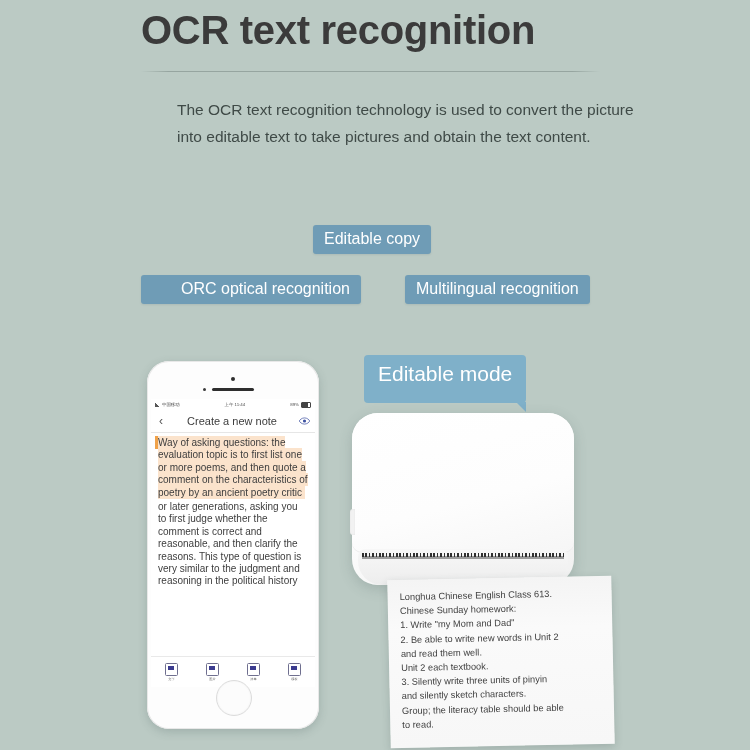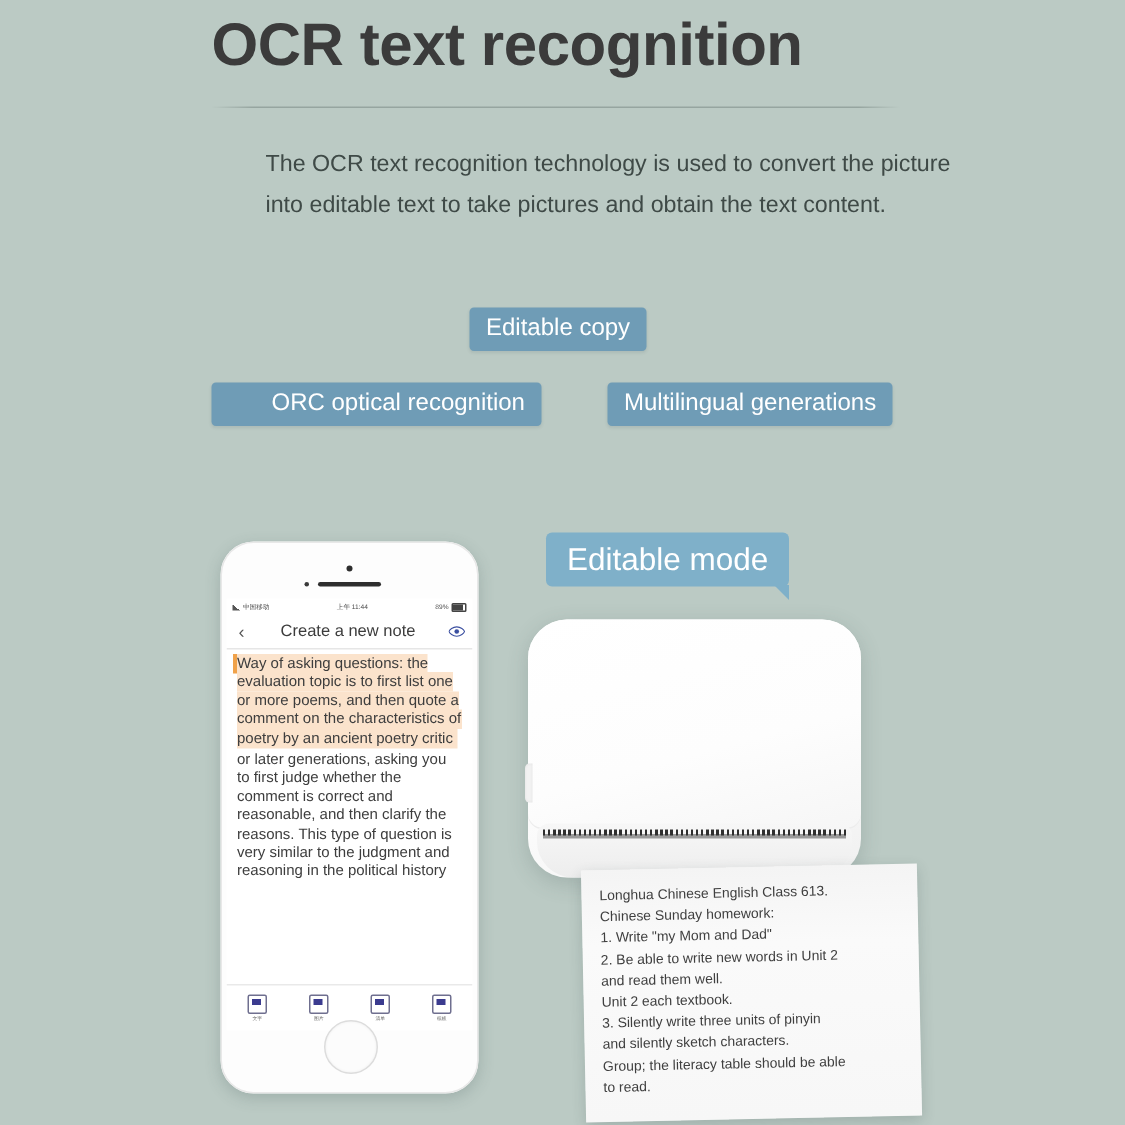--- a/index.html
+++ b/index.html
@@ -29,32 +29,33 @@
 
   
   .tag{
     position:absolute;
     background:#6f9cb6;color:#ffffff;
     border-radius:3px;
     font-size:16px;
     padding:5px 11px 6px 11px;
     white-space:nowrap;
     box-shadow:0 1px 2px rgba(60,80,90,.12);
+    margin-top:20px;
   }
   .tag-editable-copy{left:313px;top:205px;}
   .tag-orc{left:141px;top:255px;padding-left:40px;}
   .tag-multi{left:405px;top:255px;}
 
   
   .bubble{
     position:absolute;left:364px;top:355px;
     background:#7fb0c9;color:#ffffff;
     border-radius:4px;
     font-size:21px;
-    padding:7px 14px 5px 14px;
+    padding:7px 14px 17px 14px;
     white-space:nowrap;
   }
   .bubble:after{
     content:"";position:absolute;left:152px;bottom:-9px;
     width:0;height:0;
     border-left:10px solid transparent;
     border-right:0 solid transparent;
     border-top:10px solid #7fb0c9;
   }
 
@@ -186,21 +187,21 @@
 <body>
 
 <div class="page">
 
   <div class="title">OCR text recognition</div>
   <div class="rule"></div>
   <div class="intro">The OCR text recognition technology is used to convert the picture into editable text to take pictures and obtain the text content.</div>
 
   <div class="tag tag-editable-copy">Editable copy</div>
   <div class="tag tag-orc">ORC optical recognition</div>
-  <div class="tag tag-multi">Multilingual generations</div>
+  <div class="tag tag-multi">Multilingual recognition</div>
 
   <div class="bubble">Editable mode</div>
 
   <div class="phone">
     <div class="phone-cam"></div>
     <div class="phone-cam2"></div>
     <div class="phone-speaker"></div>
 
     <div class="screen">
 

